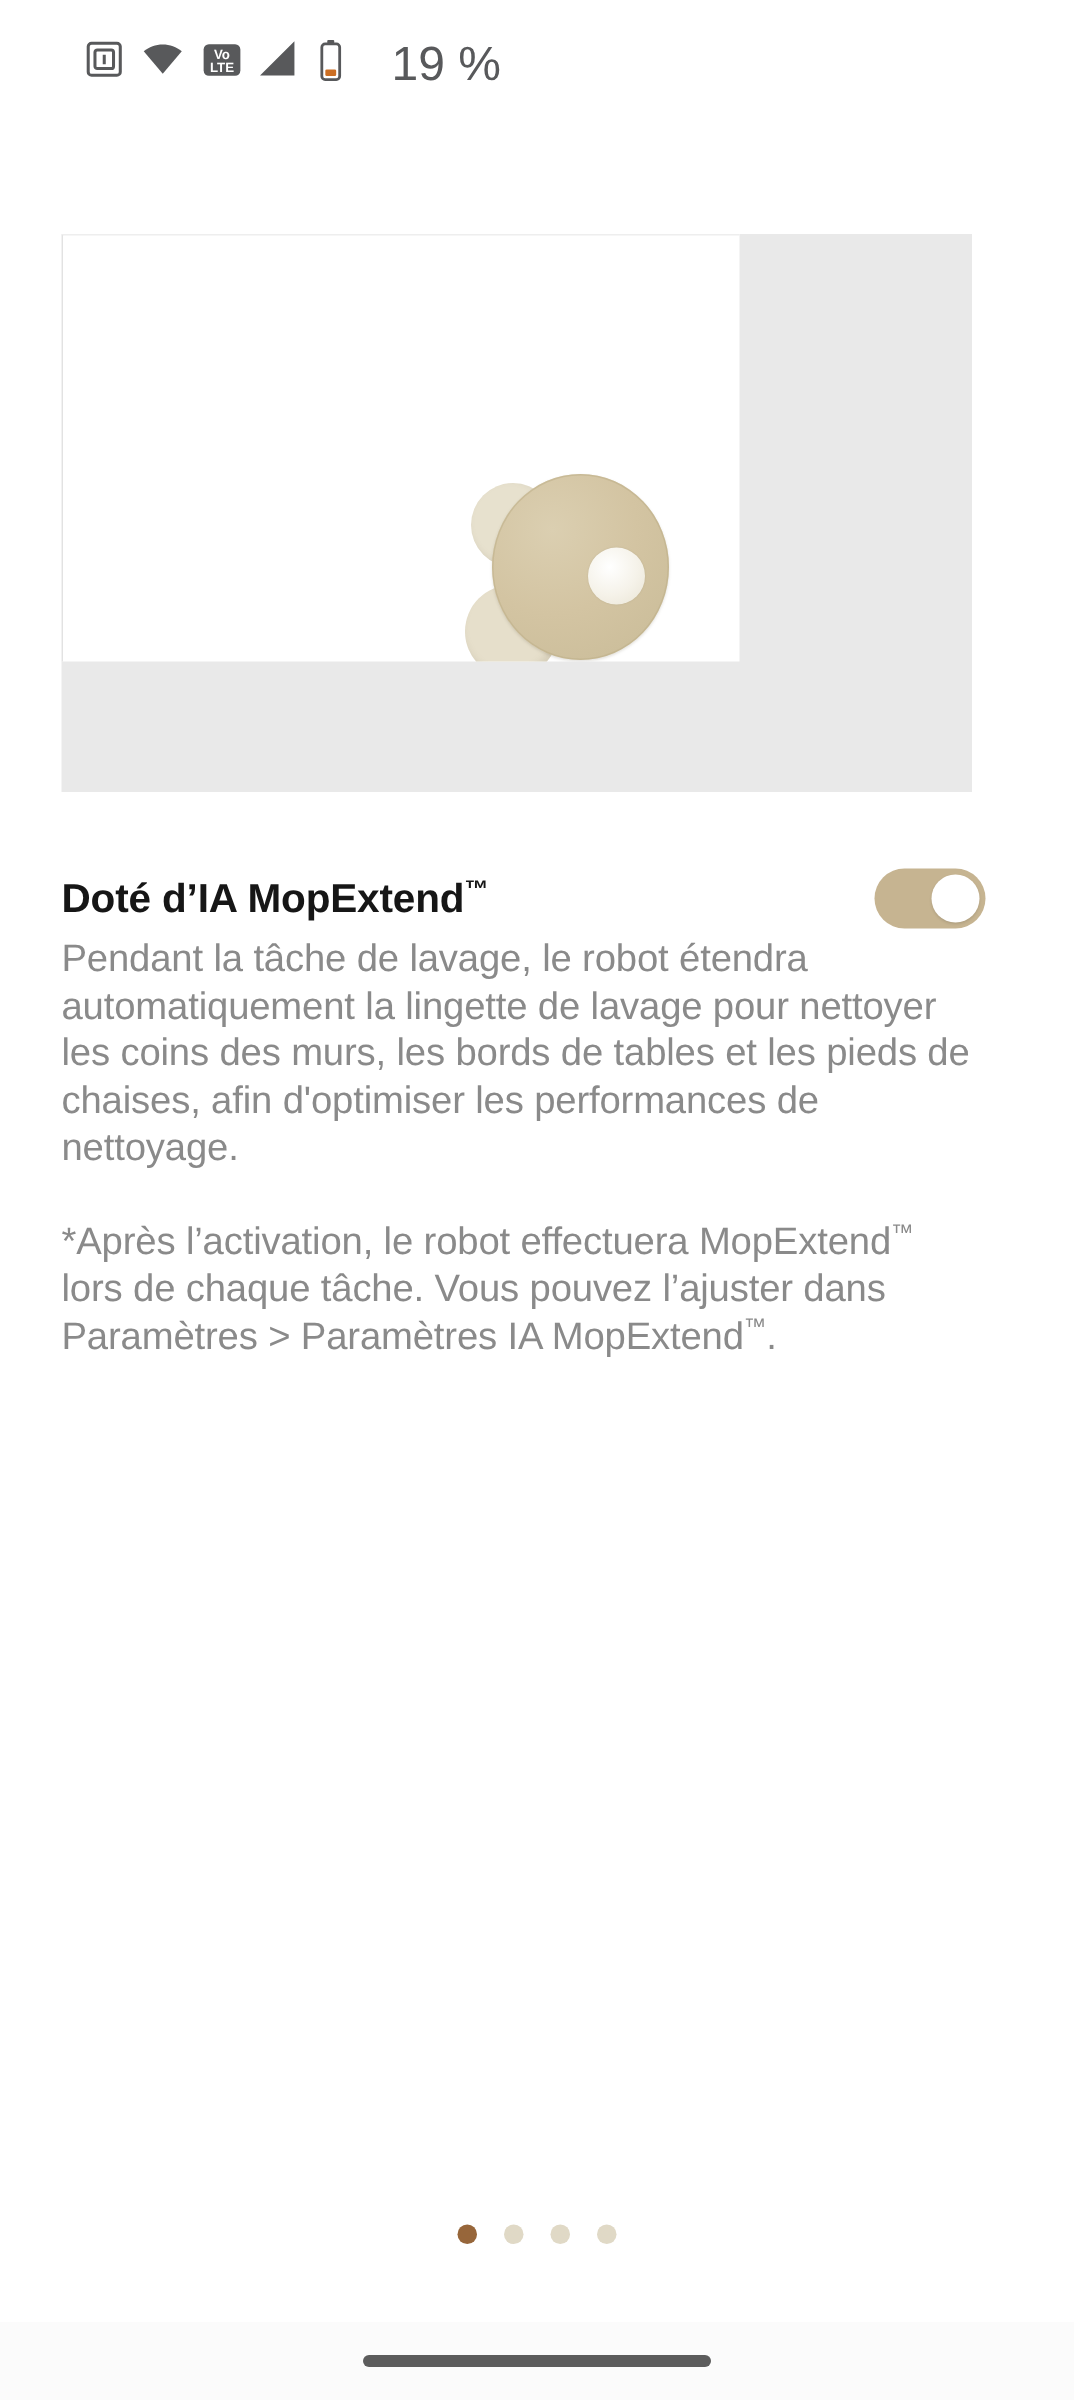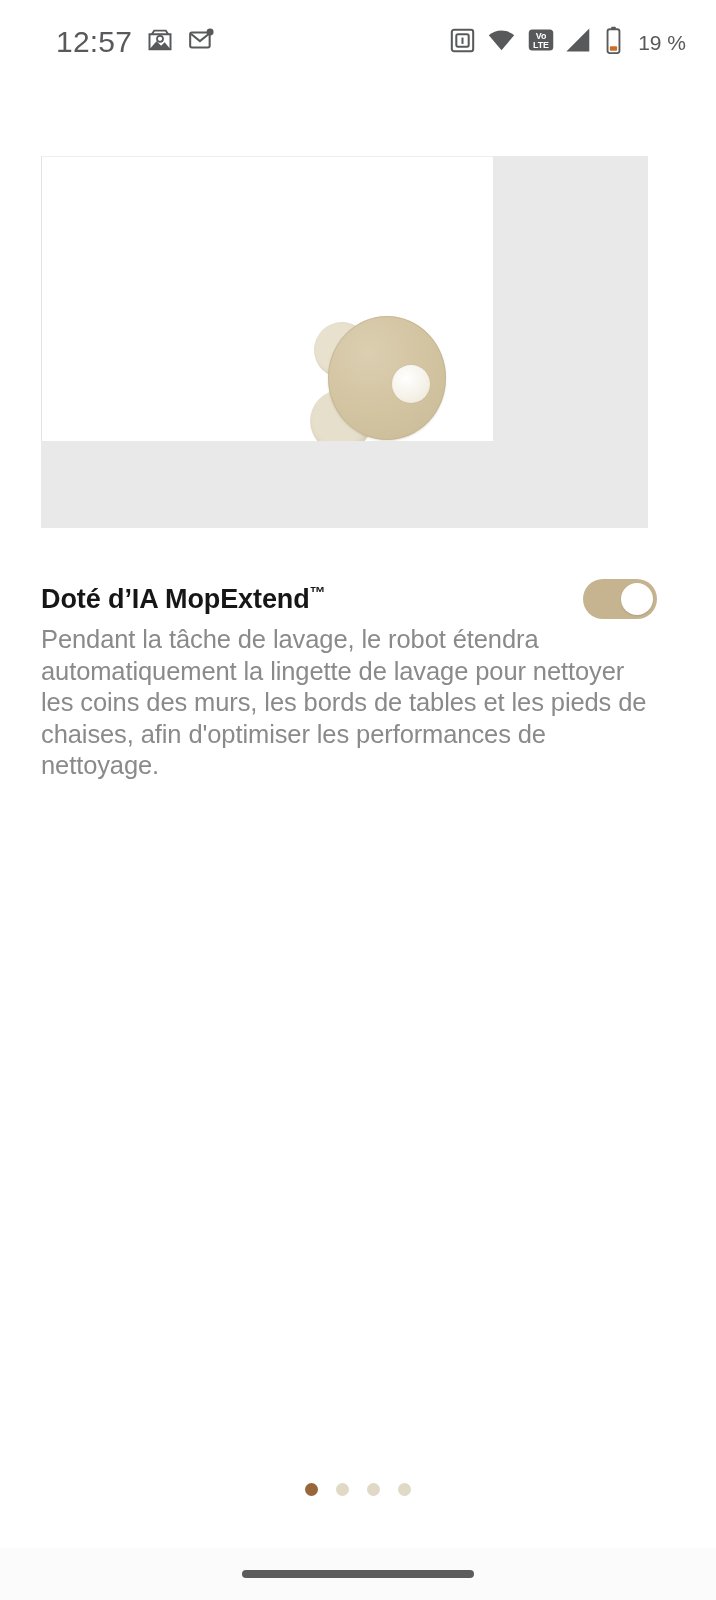--- a/index.html
+++ b/index.html
@@ -42,24 +42,24 @@
     font-weight: 400;
     letter-spacing: 0.2px;
     line-height: 1;
   }
   .status-right {
     display: flex;
     align-items: center;
     gap: 11px;
   }
   .status-battery-text {
-    font-size: 21px;
+    font-size: 32px;
     color: #58595b;
     line-height: 1;
-    margin-left: 4px;
+    margin-left: 20px;
   }
   .sicon { display: block; }
 
   
   .media-frame {
     position: absolute;
     left: 41px;
     top: 156px;
     width: 607px;
     height: 372px;
@@ -228,40 +228,20 @@
     background: #5c5c5c;
   }
 </style>
 </head>
 <body>
 
 <div class="phone">
 
   <div class="status-bar">
 
-    <div class="status-left">
-      <span class="status-clock">12:57</span>
-
-      <span class="sicon">
-        <svg width="28" height="28" viewBox="0 0 24 24">
-          <path d="M3 7h18v13H3z" fill="none" stroke="#58595b" stroke-width="1.7"></path>
-          <path d="M3 20l6-7 4 4 3-3 5 6z" fill="#58595b"></path>
-          <circle cx="12" cy="11" r="2.6" fill="none" stroke="#58595b" stroke-width="1.5"></circle>
-          <path d="M5 7l2-3h10l2 3" fill="none" stroke="#58595b" stroke-width="1.6"></path>
-        </svg>
-      </span>
-
-      <span class="sicon">
-        <svg width="26" height="26" viewBox="0 0 24 24">
-          <rect x="2" y="5" width="18" height="14" rx="1.6" fill="none" stroke="#58595b" stroke-width="1.9"></rect>
-          <path d="M2.6 6.2L11 13l8.4-6.8" fill="none" stroke="#58595b" stroke-width="1.9"></path>
-          <circle cx="20.4" cy="4.6" r="3.2" fill="#58595b"></circle>
-        </svg>
-      </span>
-    </div>
 
     <div class="status-right">
 
       <span class="sicon">
         <svg width="27" height="27" viewBox="0 0 24 24">
           <rect x="2.5" y="2.5" width="19" height="19" rx="2" fill="none" stroke="#58595b" stroke-width="1.8"></rect>
           <rect x="6.5" y="6.5" width="11" height="11" rx="1.4" fill="none" stroke="#58595b" stroke-width="1.8"></rect>
           <path d="M12 9.4v5.6" stroke="#58595b" stroke-width="1.8" fill="none"></path>
         </svg>
       </span>
@@ -316,20 +296,21 @@
     <div class="title-text">
       <span>Doté d’IA MopExtend</span><sup>™</sup>
     </div>
     <div class="toggle">
       <div class="knob"></div>
     </div>
   </div>
 
   <div class="copy">
     <p>Pendant la tâche de lavage, le robot étendra automatiquement la lingette de lavage pour nettoyer les coins des murs, les bords de tables et les pieds de chaises, afin d'optimiser les performances de nettoyage.</p>
+    <p><span>*Après l’activation, le robot effectuera MopExtend</span><sup>™</sup><span> lors de chaque tâche. Vous pouvez l’ajuster dans Paramètres &gt; Paramètres IA MopExtend</span><sup>™</sup><span>.</span></p>
   </div>
 
   <div class="dots">
     <span class="dot active"></span>
     <span class="dot"></span>
     <span class="dot"></span>
     <span class="dot"></span>
   </div>
 
   <div class="nav-bar">

